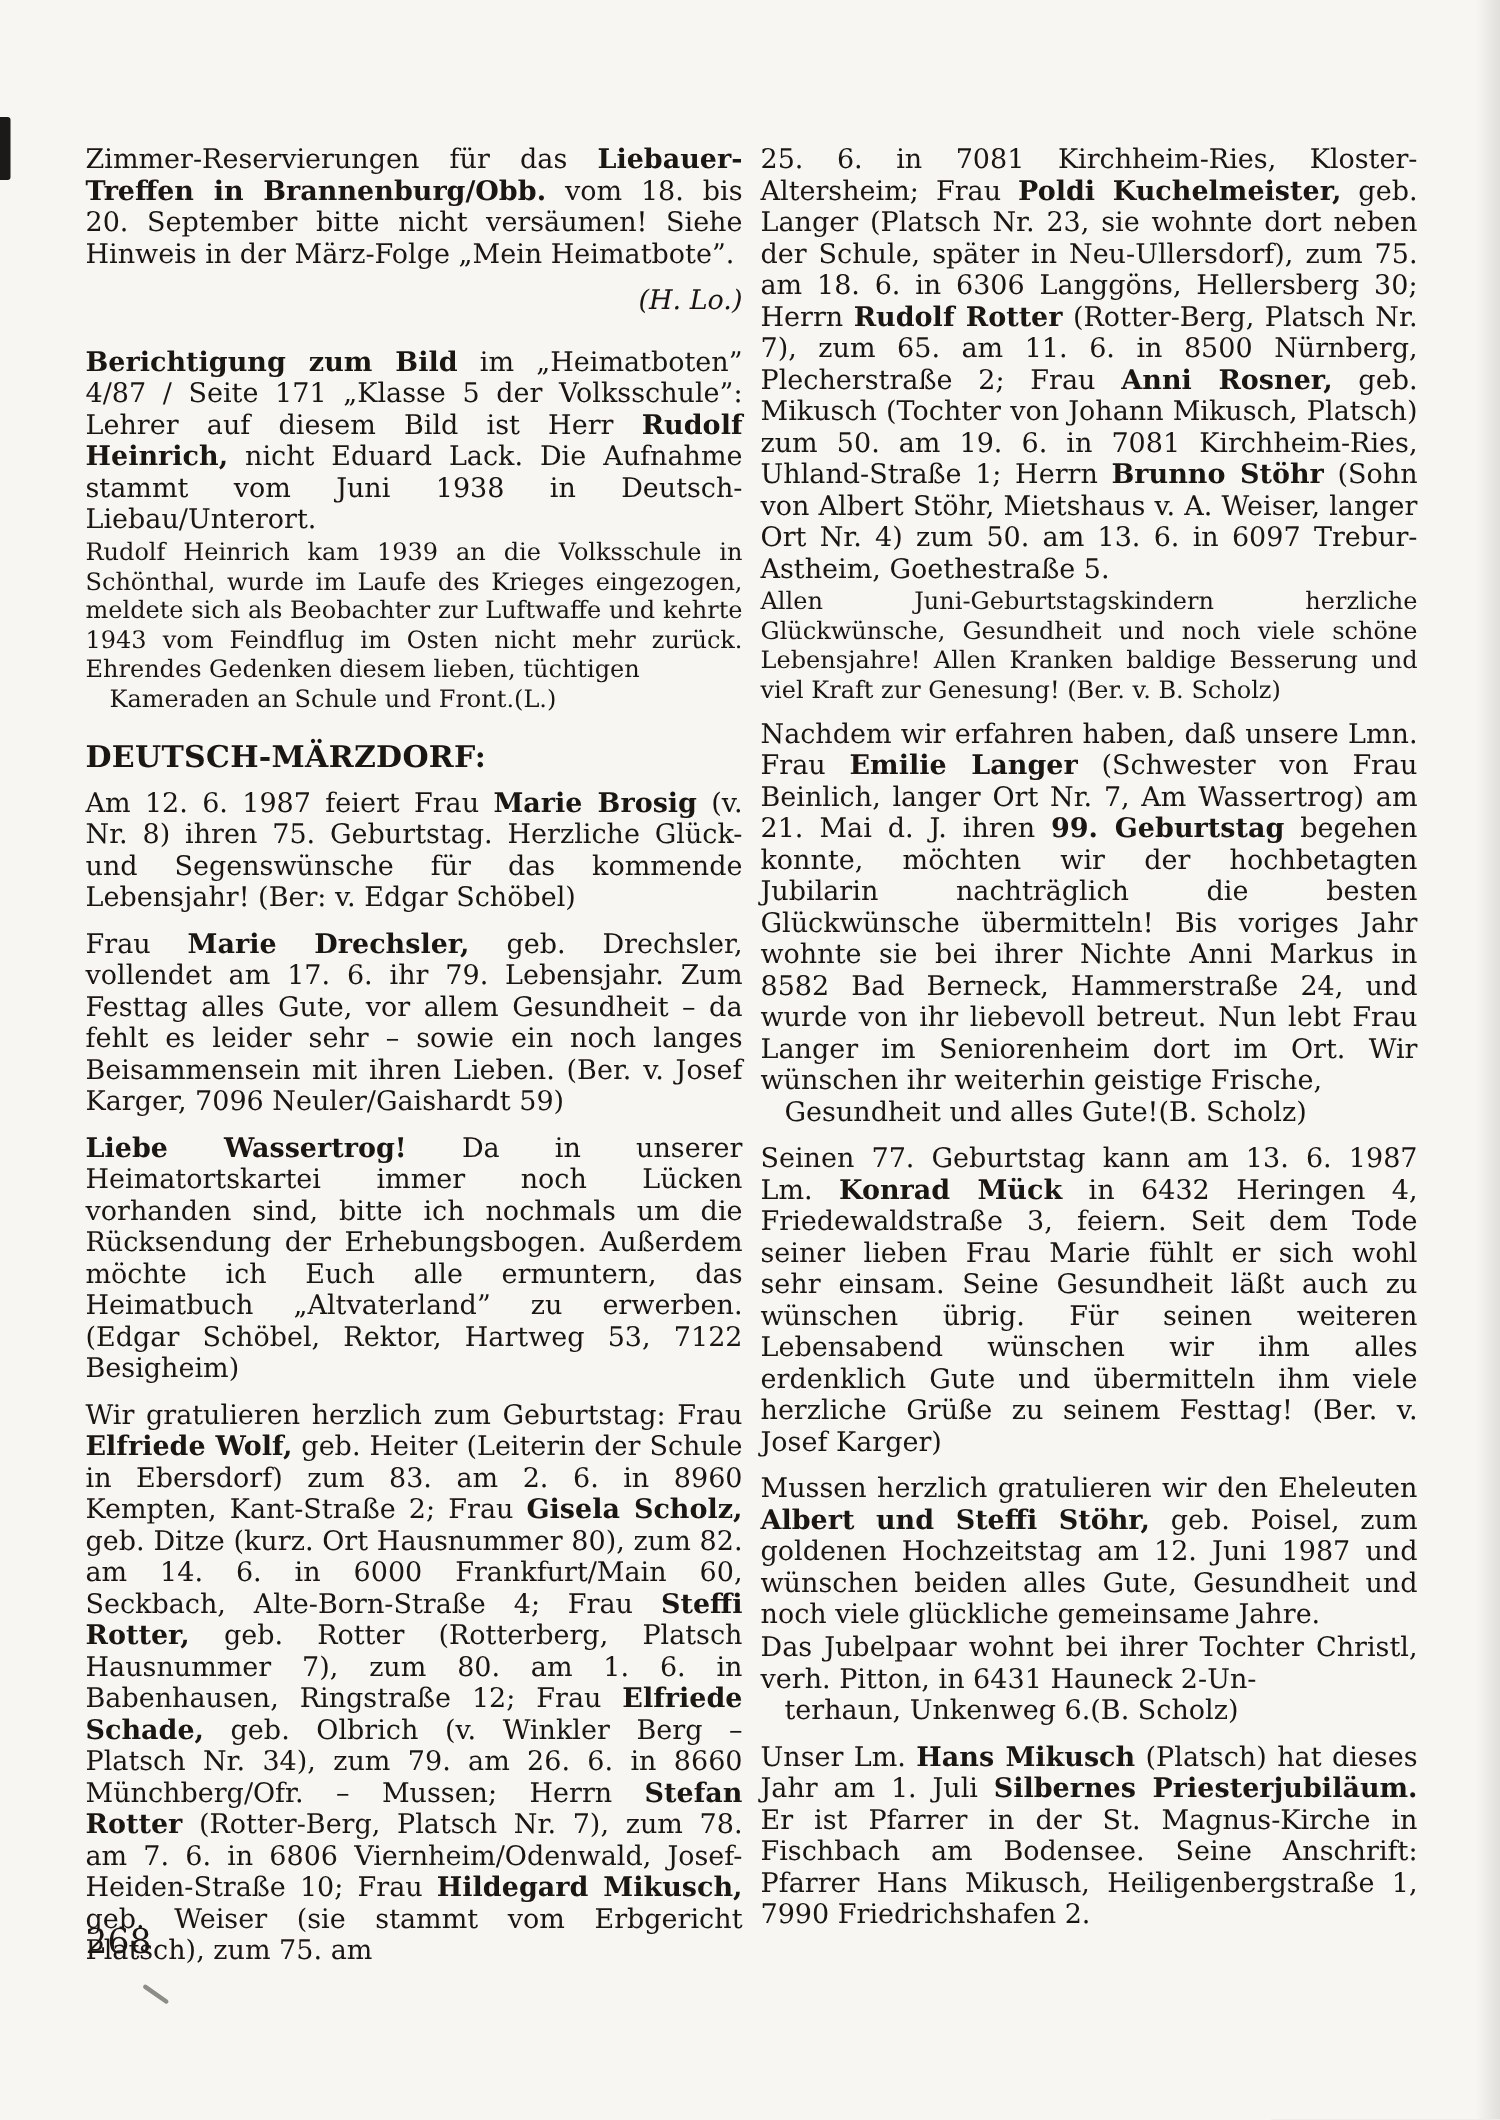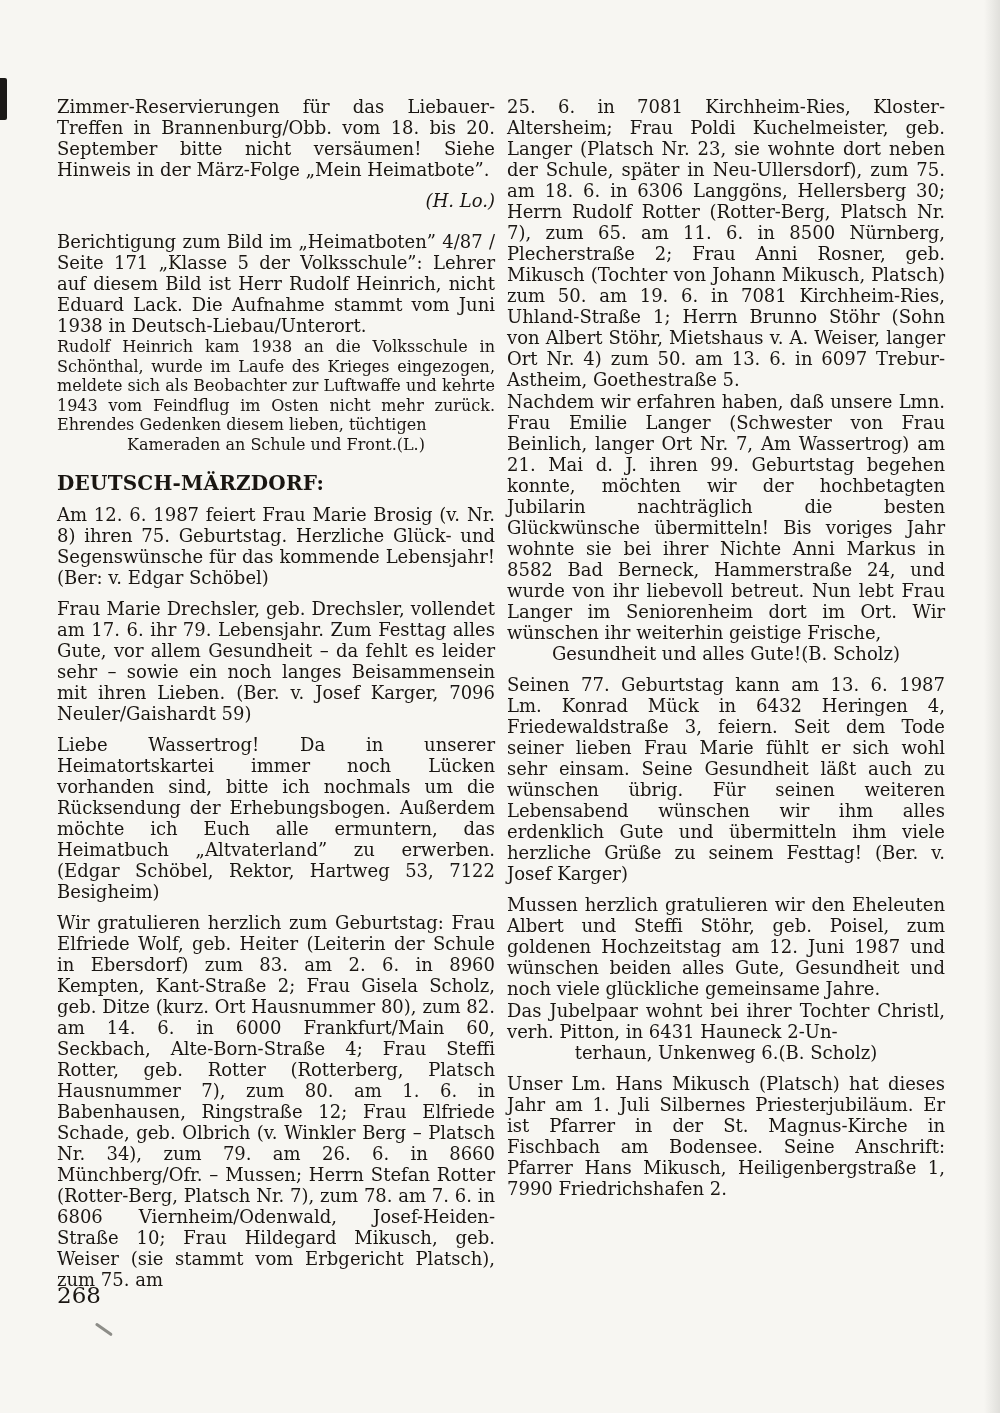--- a/index.html
+++ b/index.html
@@ -15,29 +15,29 @@
   .column.left{left:57px;}
   .column.right{left:507px;}
   .p{
     font-size:18px;line-height:21px;
     text-align:justify;
     margin:0 0 10px 0;
     hyphens:none;
   }
   .p.small{font-size:16px;line-height:19.6px;}
   .p.no-gap{margin-bottom:1px;}
-  .b{font-weight:normal;}
+  .b{font-weight:bold;}
   .heading{
     font-size:20px;line-height:23px;font-weight:bold;
     margin:17px 0 9px 0;text-align:left;letter-spacing:0.2px;
   }
   .line-right{
     font-size:18px;line-height:21px;text-align:right;margin:0 0 20px 0;font-style:italic;
   }
-  .last-line{display:flex;justify-content:center;}
+  .last-line{display:flex;justify-content:flex-start;margin-left:16px;}
   .page-number{
     position:absolute;left:57px;top:1284px;
     font-size:23px;line-height:22px;text-align:right;
   }
   .edge-mark{
     position:absolute;left:0;top:78px;width:7px;height:42px;
     background:#1c1a18;border-radius:0 2px 2px 0;
   }
   .pen-mark{
     position:absolute;left:94px;top:1328px;width:20px;height:2.5px;
@@ -51,32 +51,33 @@
 </style>
 </head>
 <body>
 
 <div class="page">
   <div class="edge-mark"></div>
   <div class="column left">
       <p class="p"><span>Zimmer-Reservierungen für das </span><span class="b">Liebauer-Treffen in Brannenburg/Obb.</span><span> vom 18. bis 20. September bitte nicht versäumen! Siehe Hinweis in der März-Folge „Mein Heimatbote”.</span></p>
       <div class="line-right">(H. Lo.)</div>
       <p class="p no-gap"><span class="b">Berichtigung zum Bild</span><span> im „Heimatboten” 4/87 / Seite 171 „Klasse 5 der Volksschule”: Lehrer auf diesem Bild ist Herr </span><span class="b">Rudolf Heinrich,</span><span> nicht Eduard Lack. Die Aufnahme stammt vom Juni 1938 in Deutsch-Liebau/Unterort.</span></p>
-      <p class="p small"><span>Rudolf Heinrich kam 1938 an die Volksschule in Schönthal, wurde im Laufe des Krieges eingezogen, meldete sich als Beobachter zur Luftwaffe und kehrte 1943 vom Feindflug im Osten nicht mehr zurück. Ehrendes Gedenken diesem lieben, tüchtigen</span><span class="last-line">
+      <p class="p small"><span>Rudolf Heinrich kam 1939 an die Volksschule in Schönthal, wurde im Laufe des Krieges eingezogen, meldete sich als Beobachter zur Luftwaffe und kehrte 1943 vom Feindflug im Osten nicht mehr zurück. Ehrendes Gedenken diesem lieben, tüchtigen</span><span class="last-line">
           <span>Kameraden an Schule und Front.</span>
           <span>(L.)</span>
         </span></p>
       <h2 class="heading">DEUTSCH-MÄRZDORF:</h2>
       <p class="p"><span>Am 12. 6. 1987 feiert Frau </span><span class="b">Marie Brosig</span><span> (v. Nr. 8) ihren 75. Geburtstag. Herzliche Glück- und Segenswünsche für das kommende Lebensjahr! (Ber: v. Edgar Schöbel)</span></p>
       <p class="p"><span>Frau </span><span class="b">Marie Drechsler,</span><span> geb. Drechsler, vollendet am 17. 6. ihr 79. Lebensjahr. Zum Festtag alles Gute, vor allem Gesundheit – da fehlt es leider sehr – sowie ein noch langes Beisammensein mit ihren Lieben. (Ber. v. Josef Karger, 7096 Neuler/Gaishardt 59)</span></p>
       <p class="p"><span class="b">Liebe Wassertrog!</span><span> Da in unserer Heimatortskartei immer noch Lücken vorhanden sind, bitte ich nochmals um die Rücksendung der Erhebungsbogen. Außerdem möchte ich Euch alle ermuntern, das Heimatbuch „Altvaterland” zu erwerben. (Edgar Schöbel, Rektor, Hartweg 53, 7122 Besigheim)</span></p>
       <p class="p"><span>Wir gratulieren herzlich zum Geburtstag: Frau </span><span class="b">Elfriede Wolf,</span><span> geb. Heiter (Leiterin der Schule in Ebersdorf) zum 83. am 2. 6. in 8960 Kempten, Kant-Straße 2; Frau </span><span class="b">Gisela Scholz,</span><span> geb. Ditze (kurz. Ort Hausnummer 80), zum 82. am 14. 6. in 6000 Frankfurt/Main 60, Seckbach, Alte-Born-Straße 4; Frau </span><span class="b">Steffi Rotter,</span><span> geb. Rotter (Rotterberg, Platsch Hausnummer 7), zum 80. am 1. 6. in Babenhausen, Ringstraße 12; Frau </span><span class="b">Elfriede Schade,</span><span> geb. Olbrich (v. Winkler Berg – Platsch Nr. 34), zum 79. am 26. 6. in 8660 Münchberg/Ofr. – Mussen; Herrn </span><span class="b">Stefan Rotter</span><span> (Rotter-Berg, Platsch Nr. 7), zum 78. am 7. 6. in 6806 Viernheim/Odenwald, Josef-Heiden-Straße 10; Frau </span><span class="b">Hildegard Mikusch,</span><span> geb. Weiser (sie stammt vom Erbgericht Platsch), zum 75. am</span></p>
     </div>
   <div class="column right">
       <p class="p no-gap"><span>25. 6. in 7081 Kirchheim-Ries, Kloster-Altersheim; Frau </span><span class="b">Poldi Kuchelmeister,</span><span> geb. Langer (Platsch Nr. 23, sie wohnte dort neben der Schule, später in Neu-Ullersdorf), zum 75. am 18. 6. in 6306 Langgöns, Hellersberg 30; Herrn </span><span class="b">Rudolf Rotter</span><span> (Rotter-Berg, Platsch Nr. 7), zum 65. am 11. 6. in 8500 Nürnberg, Plecherstraße 2; Frau </span><span class="b">Anni Rosner,</span><span> geb. Mikusch (Tochter von Johann Mikusch, Platsch) zum 50. am 19. 6. in 7081 Kirchheim-Ries, Uhland-Straße 1; Herrn </span><span class="b">Brunno Stöhr</span><span> (Sohn von Albert Stöhr, Mietshaus v. A. Weiser, langer Ort Nr. 4) zum 50. am 13. 6. in 6097 Trebur-Astheim, Goethestraße 5.</span></p>
+      <p class="p small"><span>Allen Juni-Geburtstagskindern herzliche Glückwünsche, Gesundheit und noch viele schöne Lebensjahre! Allen Kranken baldige Besserung und viel Kraft zur Genesung! (Ber. v. B. Scholz)</span></p>
       <p class="p"><span>Nachdem wir erfahren haben, daß unsere Lmn. Frau </span><span class="b">Emilie Langer</span><span> (Schwester von Frau Beinlich, langer Ort Nr. 7, Am Wassertrog) am 21. Mai d. J. ihren </span><span class="b">99. Geburtstag</span><span> begehen konnte, möchten wir der hochbetagten Jubilarin nachträglich die besten Glückwünsche übermitteln! Bis voriges Jahr wohnte sie bei ihrer Nichte Anni Markus in 8582 Bad Berneck, Hammerstraße 24, und wurde von ihr liebevoll betreut. Nun lebt Frau Langer im Seniorenheim dort im Ort. Wir wünschen ihr weiterhin geistige Frische,</span><span class="last-line">
           <span>Gesundheit und alles Gute!</span>
           <span>(B. Scholz)</span>
         </span></p>
       <p class="p"><span>Seinen 77. Geburtstag kann am 13. 6. 1987 Lm. </span><span class="b">Konrad Mück</span><span> in 6432 Heringen 4, Friedewaldstraße 3, feiern. Seit dem Tode seiner lieben Frau Marie fühlt er sich wohl sehr einsam. Seine Gesundheit läßt auch zu wünschen übrig. Für seinen weiteren Lebensabend wünschen wir ihm alles erdenklich Gute und übermitteln ihm viele herzliche Grüße zu seinem Festtag! (Ber. v. Josef Karger)</span></p>
       <p class="p no-gap"><span>Mussen herzlich gratulieren wir den Eheleuten </span><span class="b">Albert und Steffi Stöhr,</span><span> geb. Poisel, zum goldenen Hochzeitstag am 12. Juni 1987 und wünschen beiden alles Gute, Gesundheit und noch viele glückliche gemeinsame Jahre.</span></p>
       <p class="p"><span>Das Jubelpaar wohnt bei ihrer Tochter Christl, verh. Pitton, in 6431 Hauneck 2-Un-</span><span class="last-line">
           <span>terhaun, Unkenweg 6.</span>
           <span>(B. Scholz)</span>
         </span></p>

